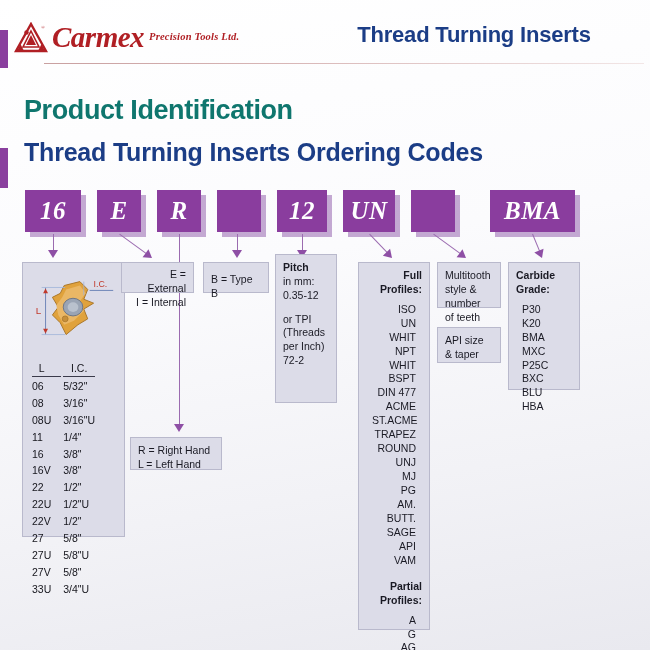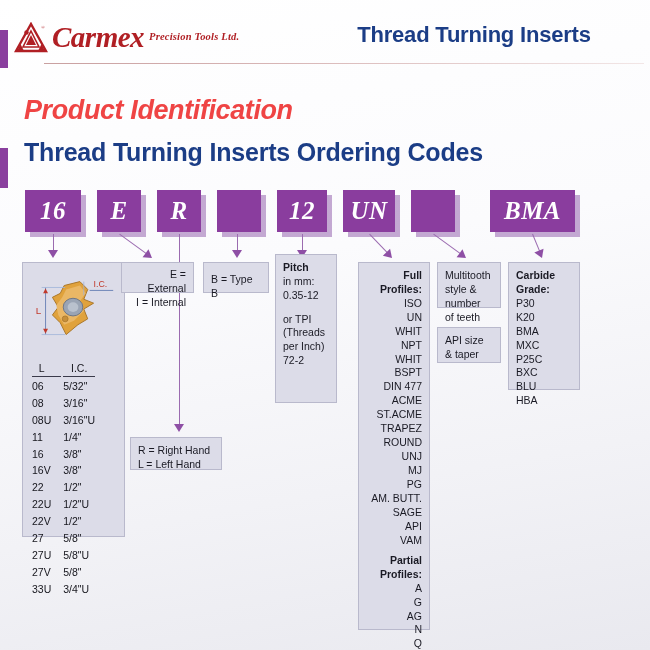--- a/index.html
+++ b/index.html
@@ -16,21 +16,21 @@
   #logo-text{font-family:"Liberation Serif",serif;font-style:italic;font-weight:bold;
     font-size:29px;color:#b01f24;letter-spacing:-.5px;line-height:.95;}
   #logo-sub{font-family:"Liberation Serif",serif;font-style:italic;font-weight:bold;
     font-size:10.5px;color:#b01f24;margin-left:5px;margin-bottom:4px;letter-spacing:.2px;}
   #header-title{position:absolute;left:306px;top:22px;width:336px;text-align:center;
     font-size:22px;font-weight:bold;color:#1b3d86;letter-spacing:-.2px;}
   #header-rule{position:absolute;left:44px;top:63px;width:600px;height:1px;
     background:linear-gradient(90deg,#c9a0a0,#d8b6b6 40%,#e7d2d2 75%,#f2e6e6);}
   
   #title-main{position:absolute;left:24px;top:95px;font-size:27px;font-weight:bold;
-    font-style:italic;color:#ef4444;letter-spacing:-.4px;}
+    color:#0f766e;letter-spacing:-.4px;}
   #title-sub{position:absolute;left:24px;top:138px;font-size:25px;font-weight:bold;
     color:#1b3d86;letter-spacing:-.2px;}
   #accent-bar{position:absolute;left:0;top:30px;width:8px;height:38px;background:#8a3f9e;}
   #accent-bar2{position:absolute;left:0;top:148px;width:8px;height:40px;background:#8a3f9e;}
   
   .code-box{position:absolute;height:42px;background:#8a3d9e;
     box-shadow:5px 5px 0 rgba(150,100,175,.55);
     display:flex;align-items:center;justify-content:center;}
   .code-box span{font-family:"Liberation Serif",serif;font-style:italic;font-weight:bold;
     color:#fff;font-size:25px;letter-spacing:.5px;}
@@ -42,21 +42,21 @@
     font-size:10.5px;color:#1a1a24;line-height:1.32;padding:6px 7px;box-sizing:border-box;}
   .panel .hd{font-weight:bold;display:block;}
   
   #panel-ic{padding:0;}
   #ic-art{position:absolute;left:0;top:0;width:100%;height:98px;}
   #ic-table{position:absolute;left:7px;top:96px;font-size:10.5px;line-height:1.42;}
   #ic-table td{padding:0 10px 0 0;font-size:10.5px;color:#15151c;}
   #ic-table td.c2{padding-right:0;}
   #ic-table tr.hdr td{border-bottom:1px solid #3a3a4a;padding-bottom:0px;
     text-align:center;font-size:10.5px;}
-  .plist{margin:0;padding:0;list-style:none;}
+  .plist{margin:6px;padding:0;list-style:none;}
   .plist li{font-size:10.5px;line-height:1.33;}
 </style>
 </head>
 <body>
 
 <div id="header">
   <div id="accent-bar"></div>
 
   <div id="logo-wrap">
     <div id="logo-mark">

